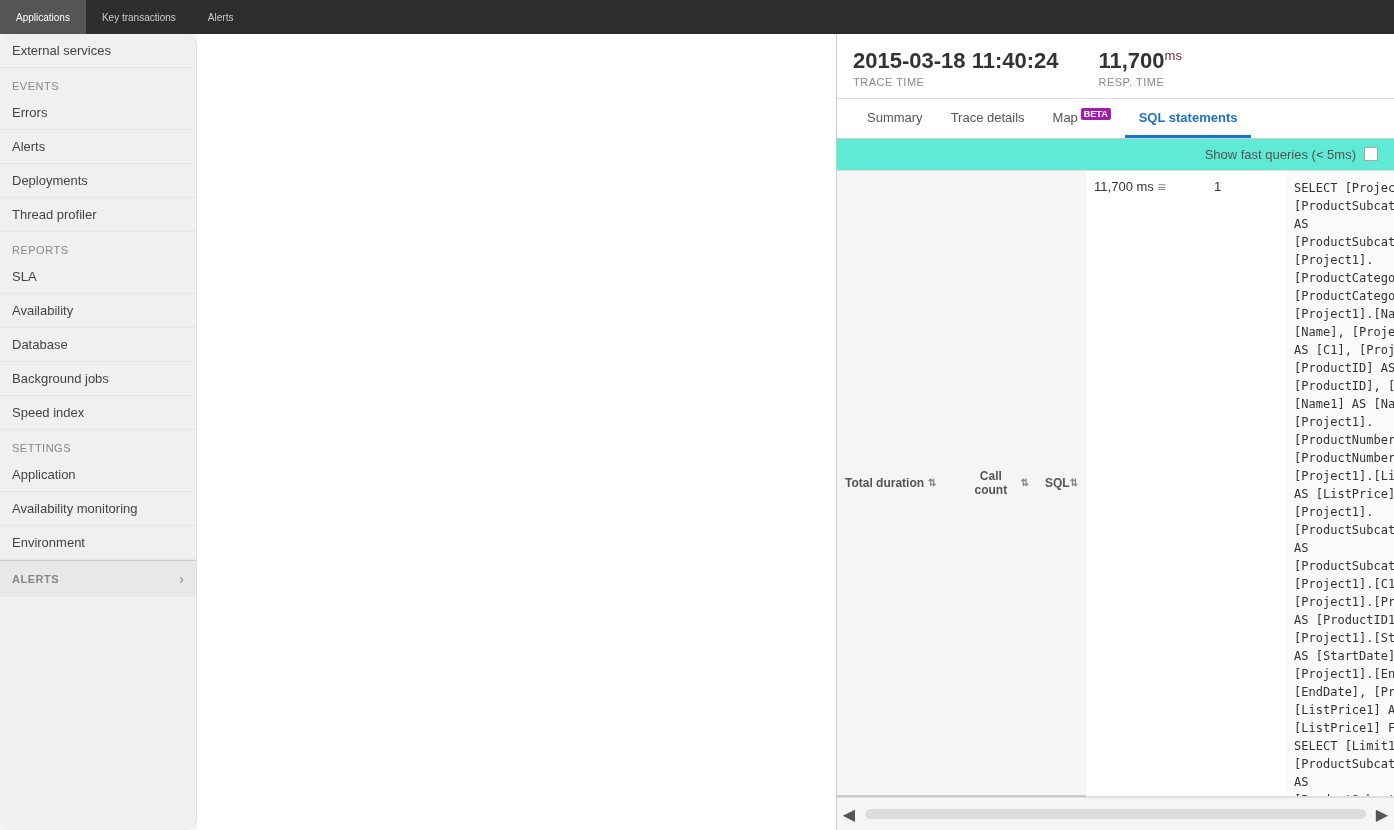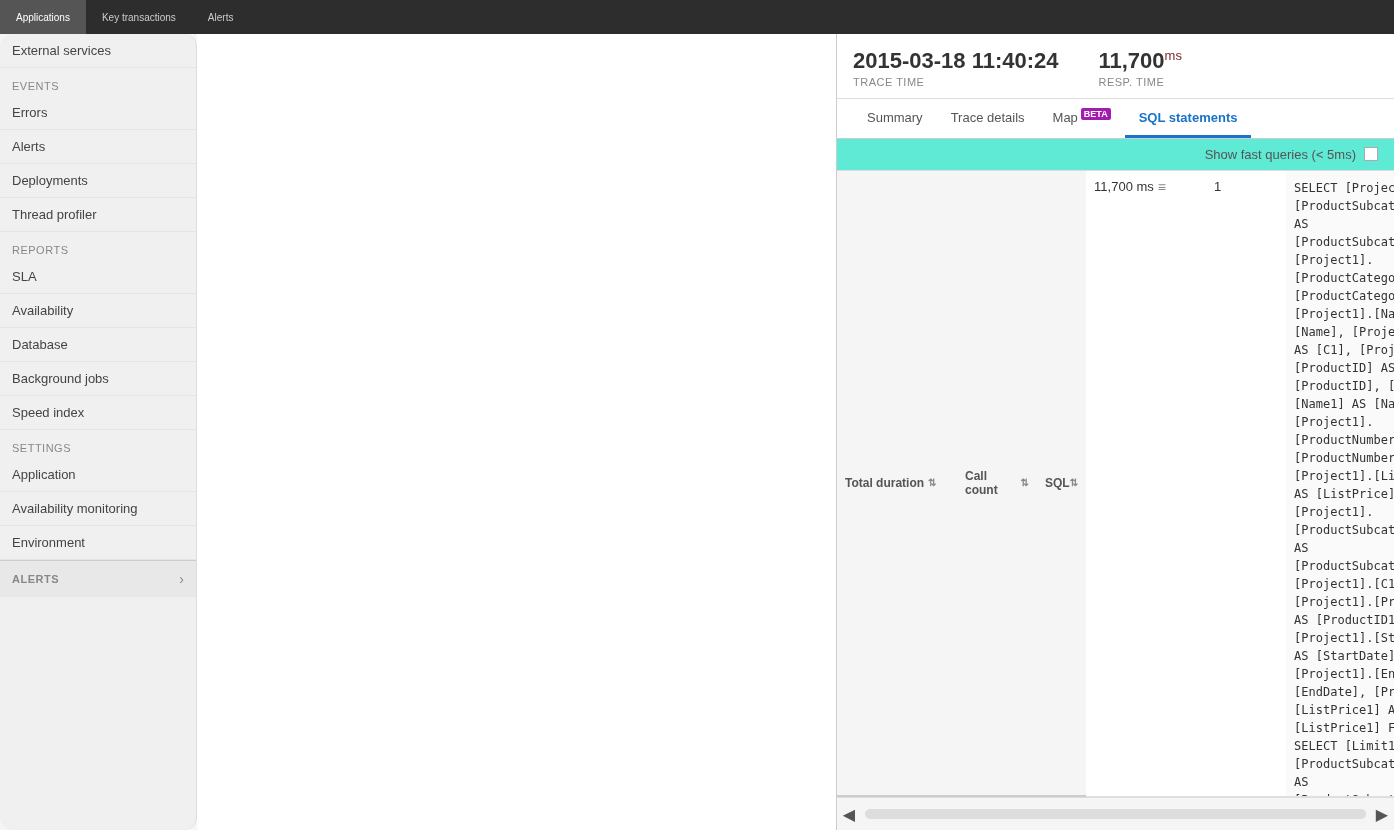--- a/index.html
+++ b/index.html
@@ -177,20 +177,21 @@
     }
     .th-callcount {
       width: 80px;
       padding: 4px 8px;
       font-weight: bold;
       font-size: 12px;
       color: #555;
       display: flex;
       align-items: center;
       gap: 4px;
+      text-align: center;
     }
     .th-sql {
       flex: 1;
       padding: 4px 8px;
       font-weight: bold;
       font-size: 12px;
       color: #555;
       display: flex;
       align-items: center;
       justify-content: space-between;

